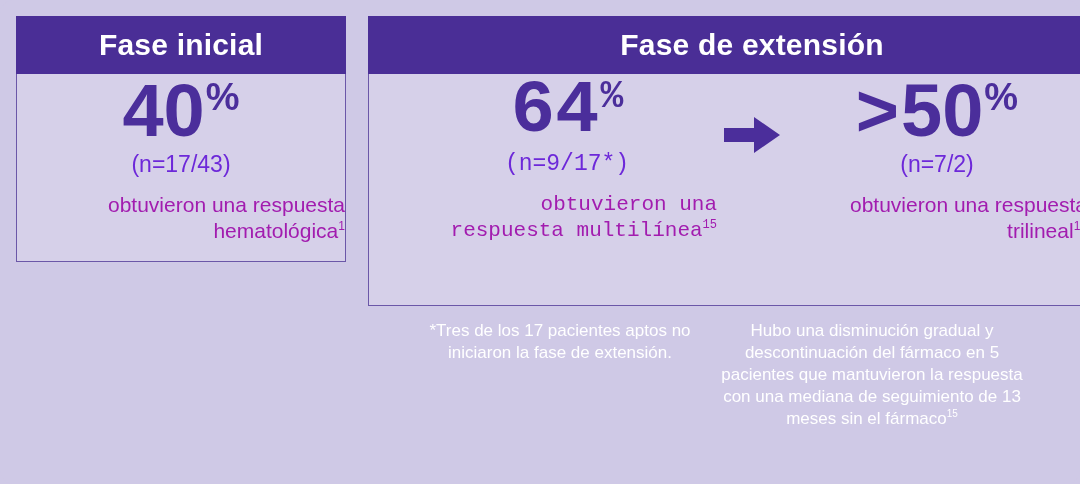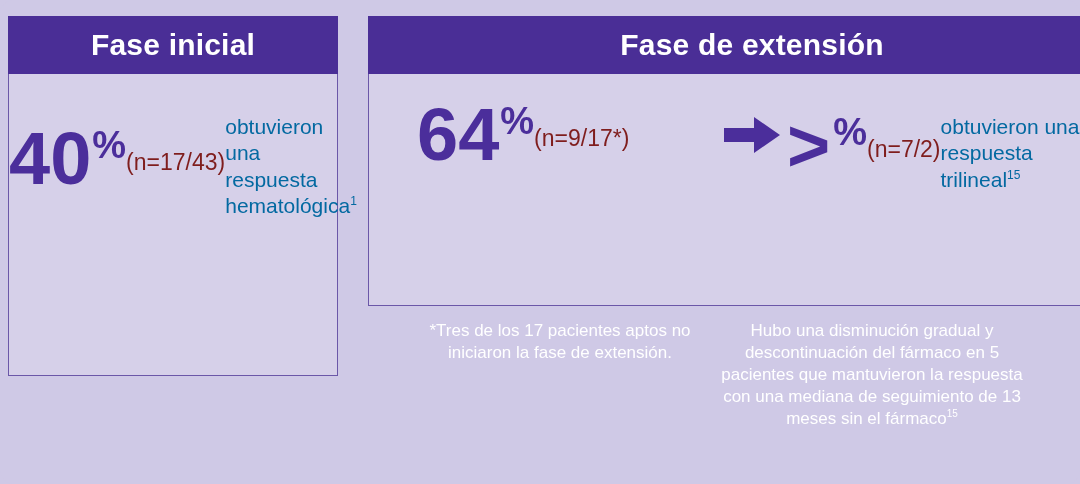--- a/index.html
+++ b/index.html
@@ -24,24 +24,24 @@
   }
 
   
   .card {
     position: absolute;
     box-sizing: border-box;
     border: 1px solid #6b57a8;
     background: #d6d0e9;
   }
   .card-initial {
-    left: 8px;
+    left: 16px;
     top: 16px;
     width: 330px;
-    height: 360px;
+    height: 246px;
   }
   .card-extension {
     left: 368px;
     top: 16px;
     width: 768px;
     height: 290px;
   }
 
   .card-header {
     background: #4a2e96;
@@ -69,27 +69,26 @@
   
   .stat-row {
     display: flex;
     align-items: flex-start;
     justify-content: center;
     width: 100%;
     height: 100%;
   }
   .stat {
     display: flex;
-    flex-direction: row;
+    flex-direction: column;
     align-items: center;
-    padding-top: 18px;
-    margin-top: 8px;
+    padding-top: 2px;
   }
   .stat-initial { width: 100%; }
-  .stat-multi { width: 300px; }
+  .stat-multi { width: 300px; font-family: Liberation Mono, monospace; }
   .stat-tri   { width: 300px; }
 
   .stat-figure {
     display: flex;
     align-items: flex-start;
     justify-content: center;
     color: #4b2e9b;
     line-height: 0.95;
   }
   .stat-prefix {
@@ -105,30 +104,30 @@
   }
   .stat-percent {
     font-size: 38px;
     font-weight: bold;
     line-height: 1;
     margin-top: 2px;
     margin-left: 1px;
   }
 
   .stat-n {
-    color: #7f1d1d;
+    color: #6d28d9;
     font-size: 23px;
     line-height: 1.1;
     margin-top: 6px;
   }
   .stat-caption {
-    color: #0369a1;
+    color: #a21caf;
     font-size: 21px;
     line-height: 1.25;
-    text-align: left;
+    text-align: right;
     margin-top: 14px;
   }
   .stat-caption sup {
     font-size: 12px;
     vertical-align: super;
     line-height: 0;
   }
 
   
   .arrow-wrap {
@@ -197,31 +196,35 @@
     </div>
     <div class="card-body">
       <div class="stat-row">
 
         <div class="stat stat-multi">
           <div class="stat-figure">
             <span class="stat-number">64</span>
             <span class="stat-percent">%</span>
           </div>
           <div class="stat-n">(n=9/17*)</div>
+          <div class="stat-caption">
+            <span>obtuvieron una respuesta multilínea</span><sup>15</sup>
+          </div>
         </div>
 
         <div class="arrow-wrap">
           <svg class="arrow-icon" width="56" height="42" viewBox="0 0 56 42">
             <polygon points="0,14 30,14 30,3 56,21 30,39 30,28 0,28" fill="#4b2e9b"></polygon>
           </svg>
         </div>
 
         <div class="stat stat-tri">
           <div class="stat-figure">
             <span class="stat-prefix">&gt;</span>
+            <span class="stat-number">50</span>
             <span class="stat-percent">%</span>
           </div>
           <div class="stat-n">(n=7/2)</div>
           <div class="stat-caption">
             <span>obtuvieron una respuesta trilineal</span><sup>15</sup>
           </div>
         </div>
 
       </div>
     </div>

